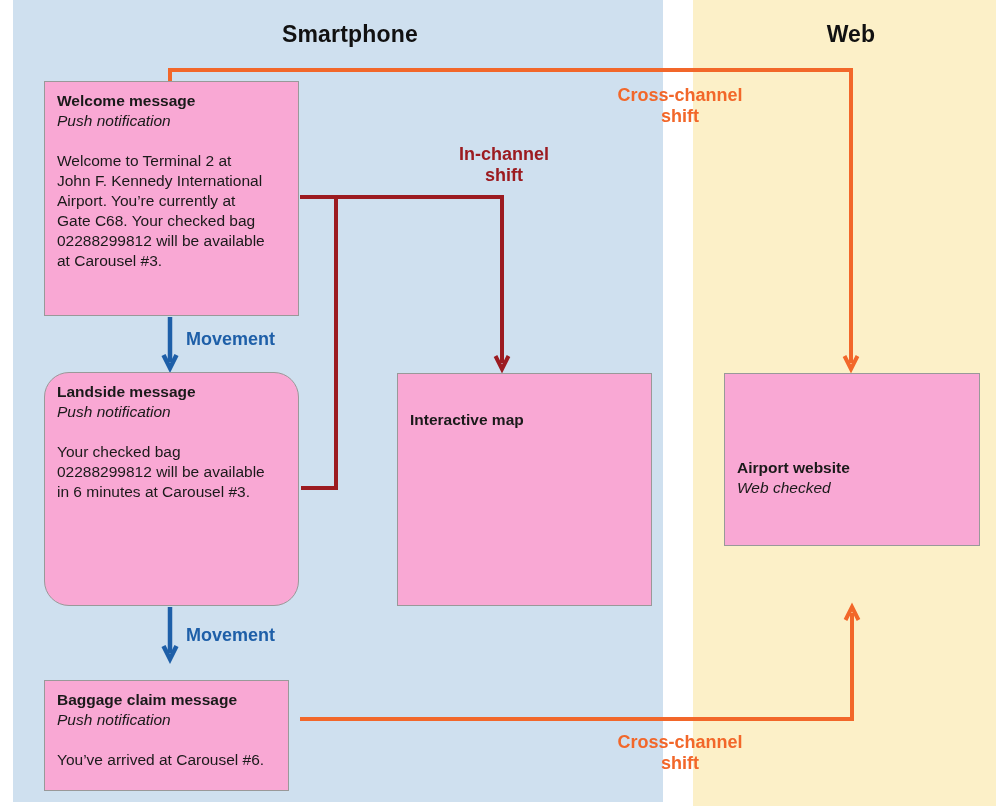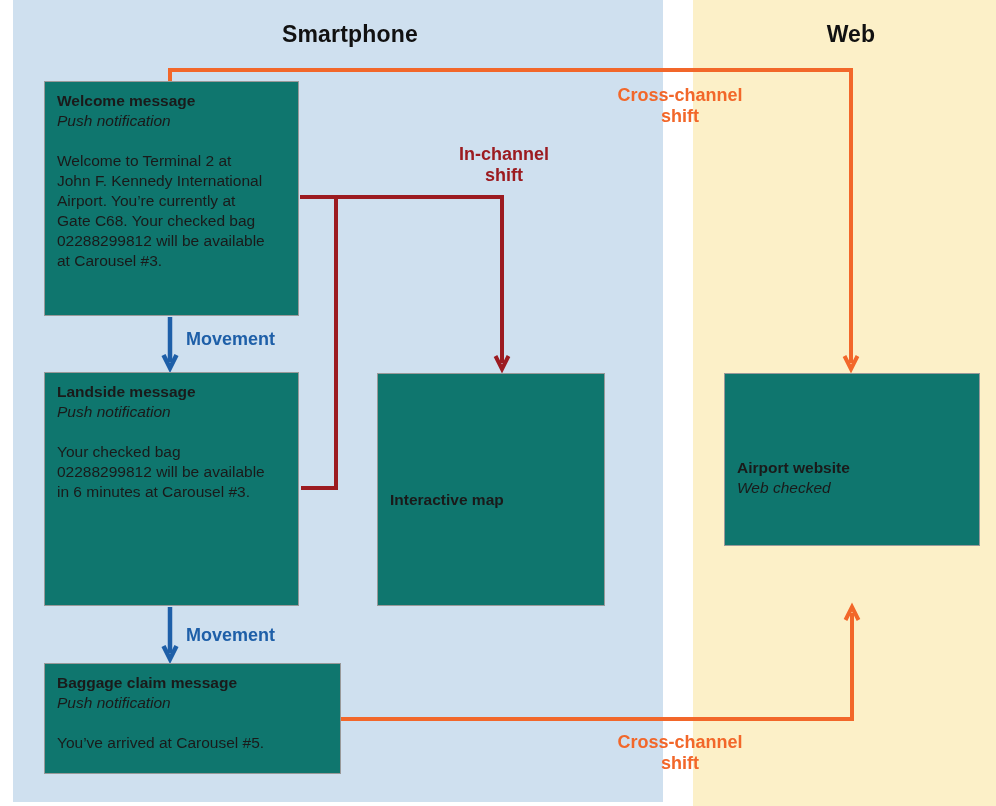--- a/index.html
+++ b/index.html
@@ -28,32 +28,32 @@
   .header-smartphone { left: 12px; width: 650px; }
   .header-web { left: 680px; width: 316px; }
 
   .arrows { position: absolute; left: 0; top: 0; pointer-events: none; }
   .stroke-orange { stroke: var(--orange); fill: none; }
   .stroke-red { stroke: var(--red); fill: none; }
   .stroke-blue { stroke: var(--blue); fill: none; }
 
   .card {
     position: absolute;
-    background: #0f766e;
+    background: #f9a8d4;
     border: 1px solid var(--border);
     padding: 9px 12px;
     box-sizing: border-box;
     color: #1a1a1a;
     font-size: 15.5px;
     line-height: 20px;
   }
   .card-welcome  { left: 31px;  top: 81px;  width: 255px; height: 235px; }
-  .card-landside { left: 31px;  top: 372px; width: 255px; height: 234px; }
-  .card-baggage  { left: 31px;  top: 663px; width: 297px; height: 111px; }
-  .card-map      { left: 364px; top: 373px; width: 228px; height: 233px; padding-top: 116px; }
+  .card-landside { left: 31px;  top: 372px; width: 255px; height: 234px; border-radius: 25px; }
+  .card-baggage  { left: 31px;  top: 680px; width: 245px; height: 111px; }
+  .card-map      { left: 384px; top: 373px; width: 255px; height: 233px; padding-top: 36px; }
   .card-website  { left: 711px; top: 373px; width: 256px; height: 173px; padding-top: 84px; }
 
   .card-title { font-weight: bold; }
   .card-subtitle { font-style: italic; }
   .card-body { margin-top: 20px; white-space: pre-line; }
 
   .flow-label {
     position: absolute;
     font-size: 18px;
     font-weight: bold;
@@ -113,21 +113,21 @@
     <div class="card-title">Landside message</div>
     <div class="card-subtitle">Push notification</div>
     <div class="card-body">Your checked bag
 02288299812 will be available
 in 6 minutes at Carousel #3.</div>
   </div>
 
   <div class="card card-baggage">
     <div class="card-title">Baggage claim message</div>
     <div class="card-subtitle">Push notification</div>
-    <div class="card-body">You’ve arrived at Carousel #5.</div>
+    <div class="card-body">You’ve arrived at Carousel #6.</div>
   </div>
 
   <div class="card card-map">
     <div class="card-title">Interactive map</div>
   </div>
 
   <div class="card card-website">
     <div class="card-title">Airport website</div>
     <div class="card-subtitle">Web checked</div>
   </div>

